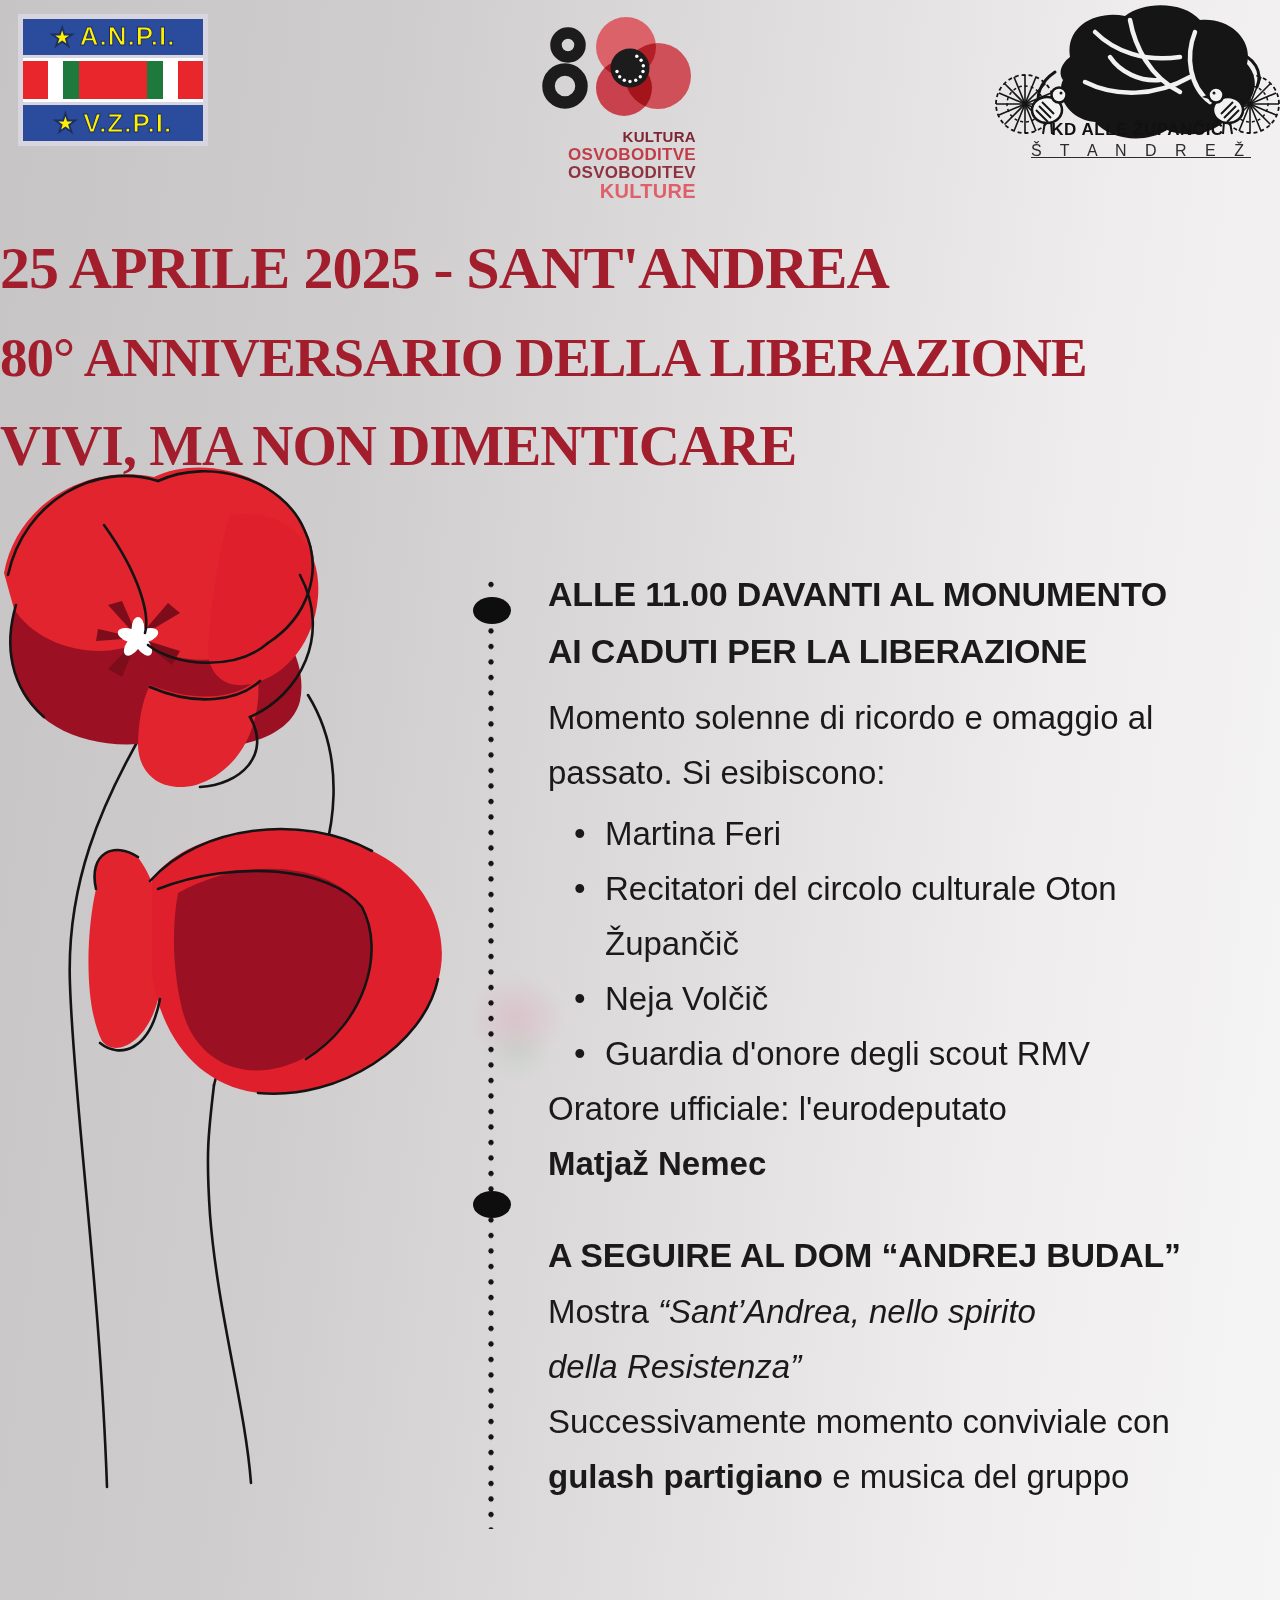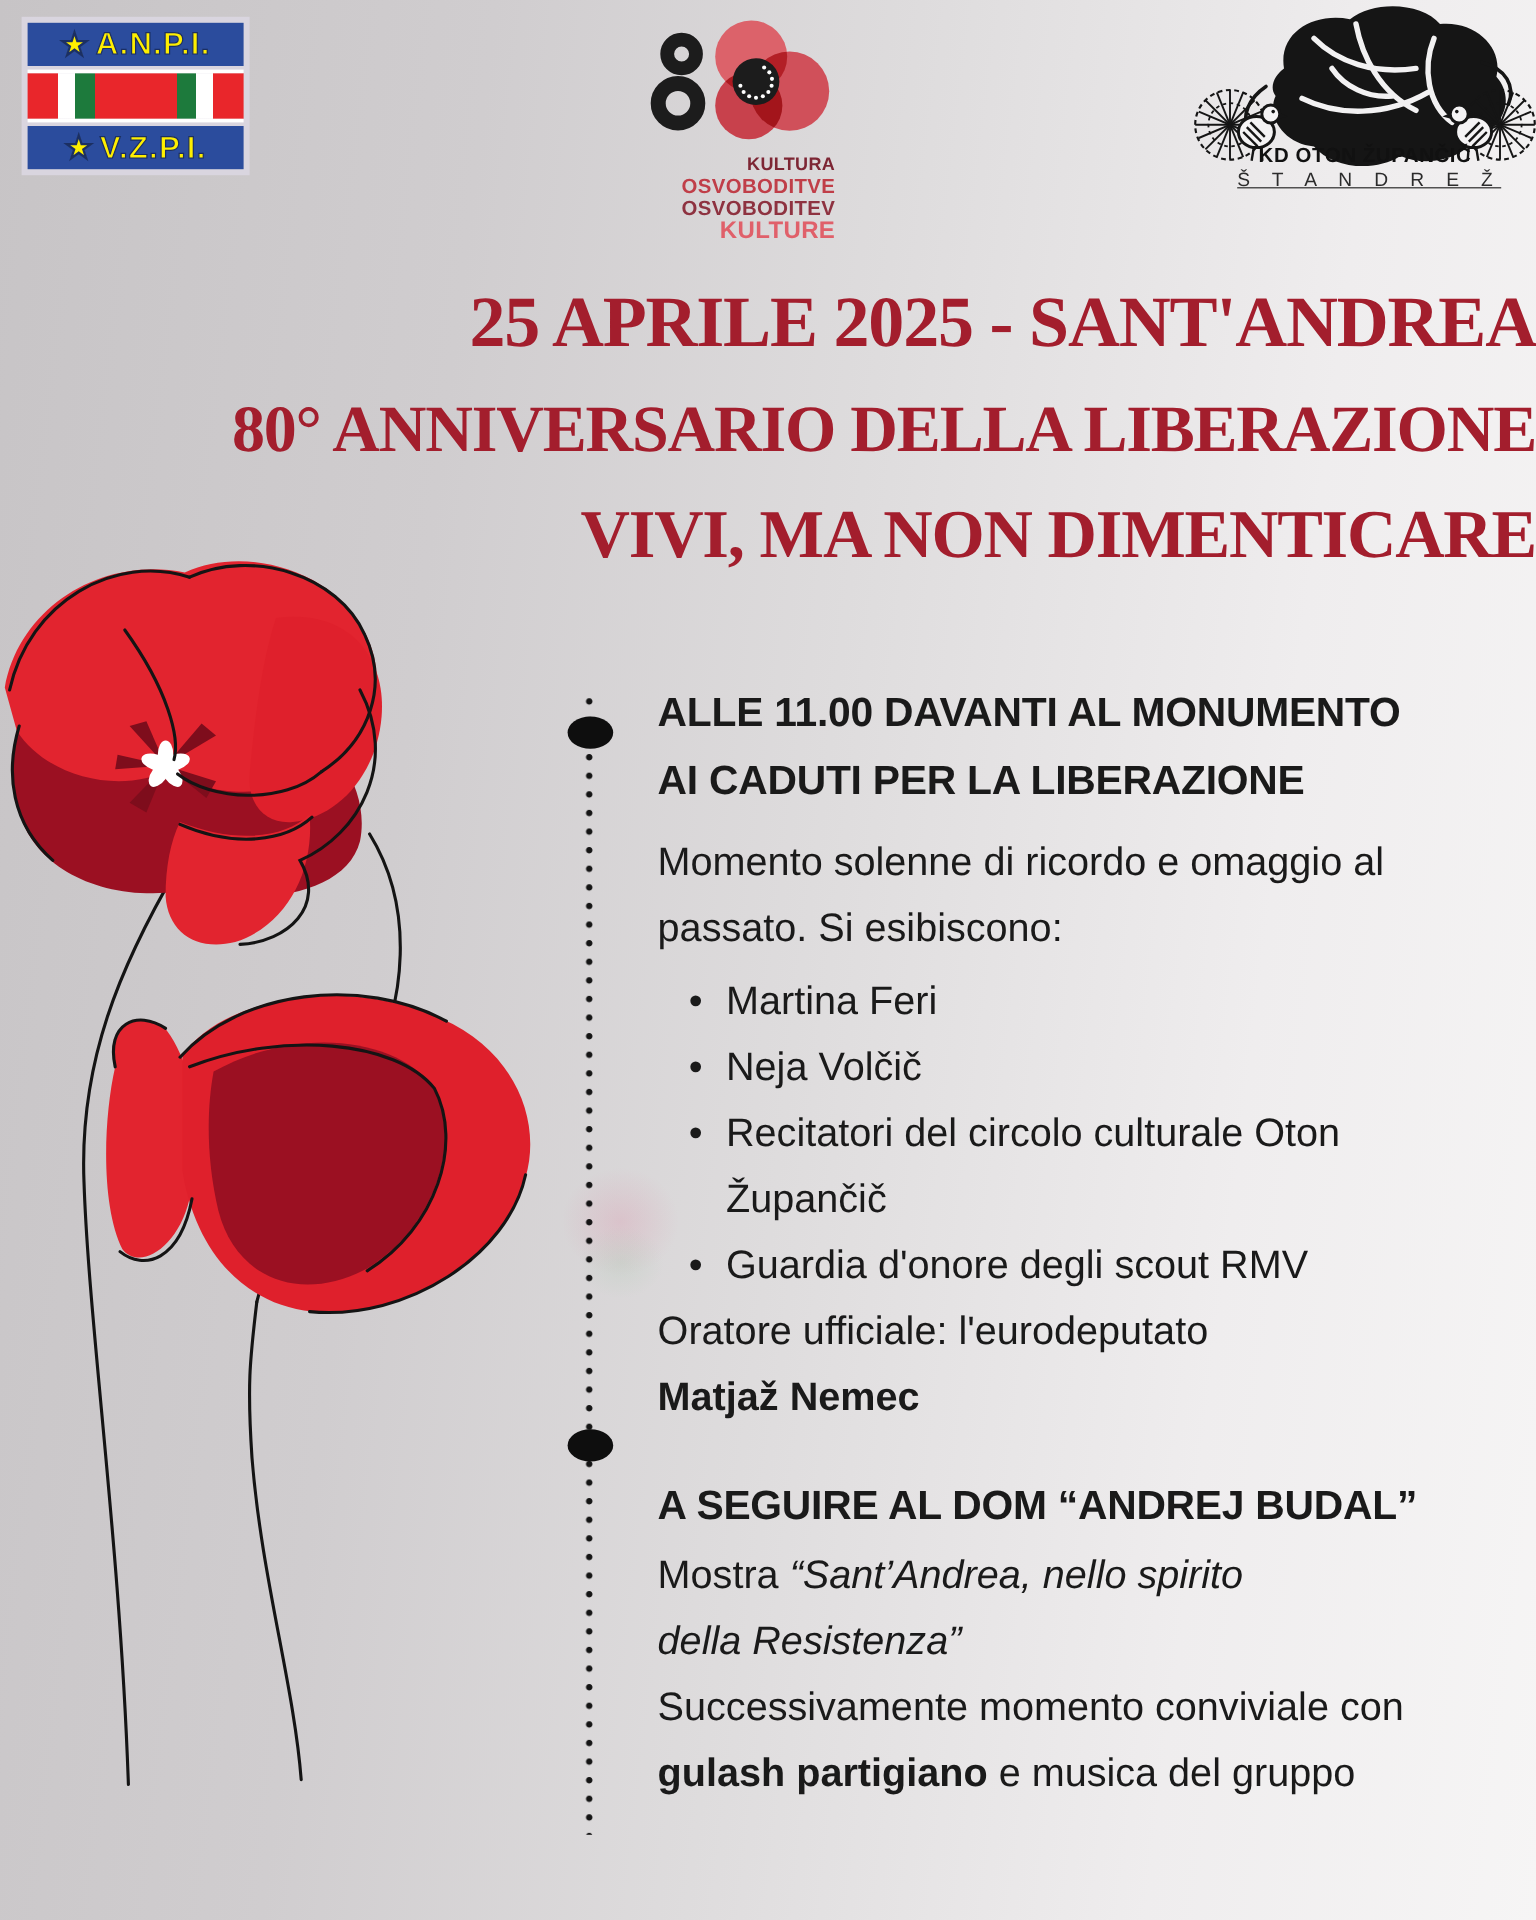--- a/index.html
+++ b/index.html
@@ -22,21 +22,21 @@
   .k1{color:#c03e48;font-size:17px}
   .k2{color:#8e3240;font-size:17px}
   .k3{color:#e0606a;font-size:20px}
   .kdlogo{position:absolute;left:995px;top:2px;width:285px;height:168px;}
   .kdlogo svg{position:absolute;left:0;top:0;}
   .kd-l1{position:absolute;left:0;top:118px;width:100%;text-align:center;font-weight:700;
     font-size:17px;color:#111;letter-spacing:.5px;}
   .kd-l2{position:absolute;left:0;top:140px;width:100%;text-align:center;font-weight:400;
     font-size:16px;color:#2c2c2c;letter-spacing:7px;text-indent:7px;text-decoration:underline;}
   
-  .title{position:absolute;left:0;right:0;top:222px;text-align:right;
+  .title{position:absolute;left:0;right:0;top:222px;text-align:left;
     font-family:"Liberation Serif",serif;font-weight:700;color:#a31e2d;letter-spacing:-1px;}
   .t1{font-size:60px;line-height:92px;}
   .t2{font-size:55px;line-height:88px;}
   .t3{font-size:57px;line-height:88px;}
   
   .dotline{position:absolute;left:488px;top:577px;width:6px;height:952px;
     background-image:radial-gradient(circle at 3px 7.5px,#141414 2.3px,rgba(0,0,0,0) 3px);
     background-size:6px 15.5px;background-repeat:repeat-y;}
   .bigdot{position:absolute;left:473px;width:38px;height:27px;border-radius:50%;background:#0e0e0e;}
   .bigdot.d1{top:597px}
@@ -143,21 +143,21 @@
         <g stroke="#151515" stroke-width="2">
           <path d="M44 104 L56 116"></path>
             <path d="M41 108 L53 120"></path>
             <path d="M47 100 L59 112"></path>
           <path d="M50 120 L48 132"></path>
             <path d="M56 120 L57 132"></path>
         </g>
       </g>
       <use href="#kd-bird" transform="translate(285,0) scale(-1,1)"></use>
     </svg>
-    <div class="kd-l1">KD OTON ŽUPANČIČ</div>
+    <div class="kd-l1">KD ALLE ŽUPANČIČ</div>
     <div class="kd-l2">Š T A N D R E Ž</div>
   </div>
 
   <div class="title">
     <div class="t1">25 APRILE 2025 - SANT'ANDREA</div>
     <div class="t2">80° ANNIVERSARIO DELLA LIBERAZIONE</div>
     <div class="t3">VIVI, MA NON DIMENTICARE</div>
   </div>
 
   <svg class="poppy-art" width="460" height="1145" viewBox="0 0 460 1145">
@@ -220,22 +220,22 @@
   <div class="bigdot d1"></div>
   <div class="bigdot d2"></div>
 
   <div class="content">
     <div class="h">ALLE 11.00 DAVANTI AL MONUMENTO</div>
     <div class="h">AI CADUTI PER LA LIBERAZIONE</div>
     <div class="line p-top">Momento solenne di ricordo e omaggio al</div>
     <div class="line">passato. Si esibiscono:</div>
     <ul class="performers">
       <li>Martina Feri</li>
+      <li>Recitatori del circolo culturale Oton Župančič</li>
       <li>Neja Volčič</li>
-      <li>Recitatori del circolo culturale Oton Župančič</li>
       <li>Guardia d'onore degli scout RMV</li>
     </ul>
     <div class="line">Oratore ufficiale: l'eurodeputato</div>
     <div class="line name">Matjaž Nemec</div>
 
     <div class="h sec2">A SEGUIRE AL DOM “ANDREJ BUDAL”</div>
     <div class="line"><span>Mostra </span><span class="it">“Sant’Andrea, nello spirito</span></div>
     <div class="line it">della Resistenza”</div>
     <div class="line">Successivamente momento conviviale con</div>
     <div class="line"><span class="b">gulash partigiano</span><span> e musica del gruppo</span></div>

